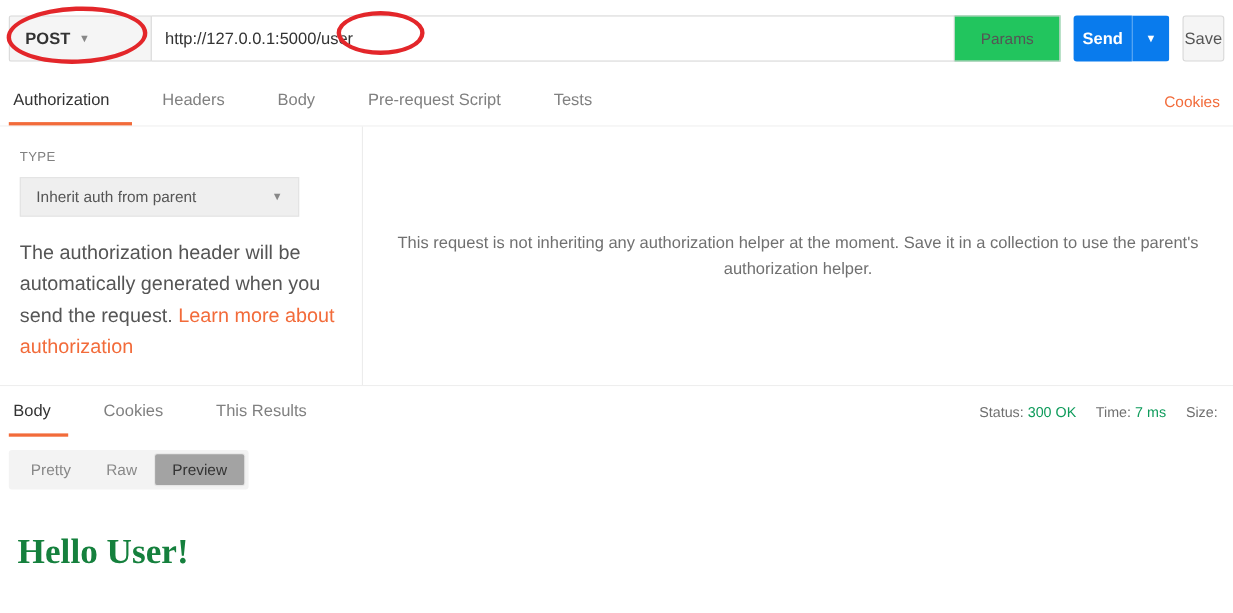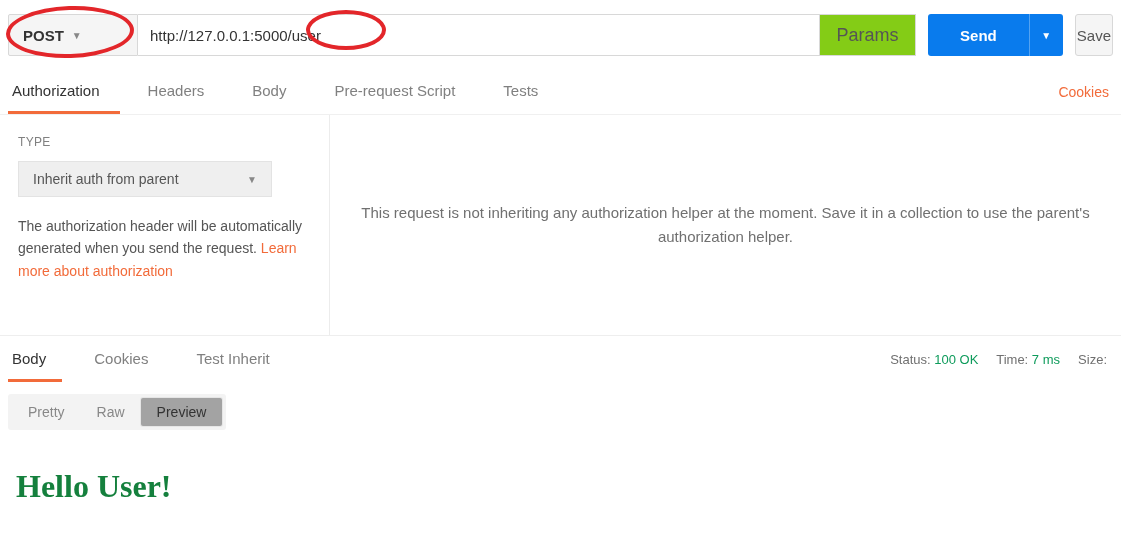--- a/index.html
+++ b/index.html
@@ -42,38 +42,38 @@
     border-left: none;
     padding: 0 12px;
     font-size: 15px;
     color: #333;
     outline: none;
     margin-left: -12px;
   }
   .params-btn {
     height: 42px;
     width: 96px;
-    background: #84cc16;
+    background: #22c55e;
     border: 1px solid #d8d8d8;
     border-left: none;
-    font-size: 18px;
+    font-size: 14px;
     color: #555;
     cursor: pointer;
     margin-left: -12px;
   }
   .send-group {
     display: flex;
     height: 42px;
   }
   .send-btn {
     background: #097BED;
     color: #fff;
     border: none;
     height: 42px;
-    padding: 0 32px;
+    padding: 0 8px;
     font-size: 15px;
     font-weight: 600;
     border-radius: 3px 0 0 3px;
     cursor: pointer;
   }
   .send-caret {
     background: #097BED;
     border: none;
     border-left: 1px solid rgba(255,255,255,.3);
     color: #fff;
@@ -157,21 +157,21 @@
     align-items: center;
     justify-content: space-between;
     padding: 0 14px;
     font-size: 14px;
     color: #555;
     cursor: pointer;
     margin-bottom: 18px;
   }
   .type-select .caret { color: #888; font-size: 10px; }
   .auth-help {
-    font-size: 14px;
+    font-size: 18px;
     color: #555;
     line-height: 1.6;
   }
   .auth-help a { color: #F26B3A; text-decoration: none; cursor: pointer; }
   .auth-right {
     flex: 1;
     display: flex;
     align-items: center;
     justify-content: center;
     padding: 40px 30px;
@@ -280,25 +280,25 @@
     </div>
   </div>
   <div class="auth-right">
     <span>This request is not inheriting any authorization helper at the moment. Save it in a collection to use the parent's authorization helper.</span>
   </div>
 </div>
 
 <div class="resp-bar">
   <div class="resp-tab active">Body</div>
   <div class="resp-tab">Cookies</div>
-  <div class="resp-tab">Test Inherit</div>
+  <div class="resp-tab">This Results</div>
   <div class="resp-spacer"></div>
   <div class="resp-meta">
     <span>Status:</span>
-    <span class="green">100 OK</span>
+    <span class="green">300 OK</span>
     &nbsp;&nbsp;&nbsp;
     <span>Time:</span>
     <span class="green">7 ms</span>
     &nbsp;&nbsp;&nbsp;
     <span>Size:</span>
   </div>
 </div>
 
 <div class="view-toggle">
   <div class="seg">

